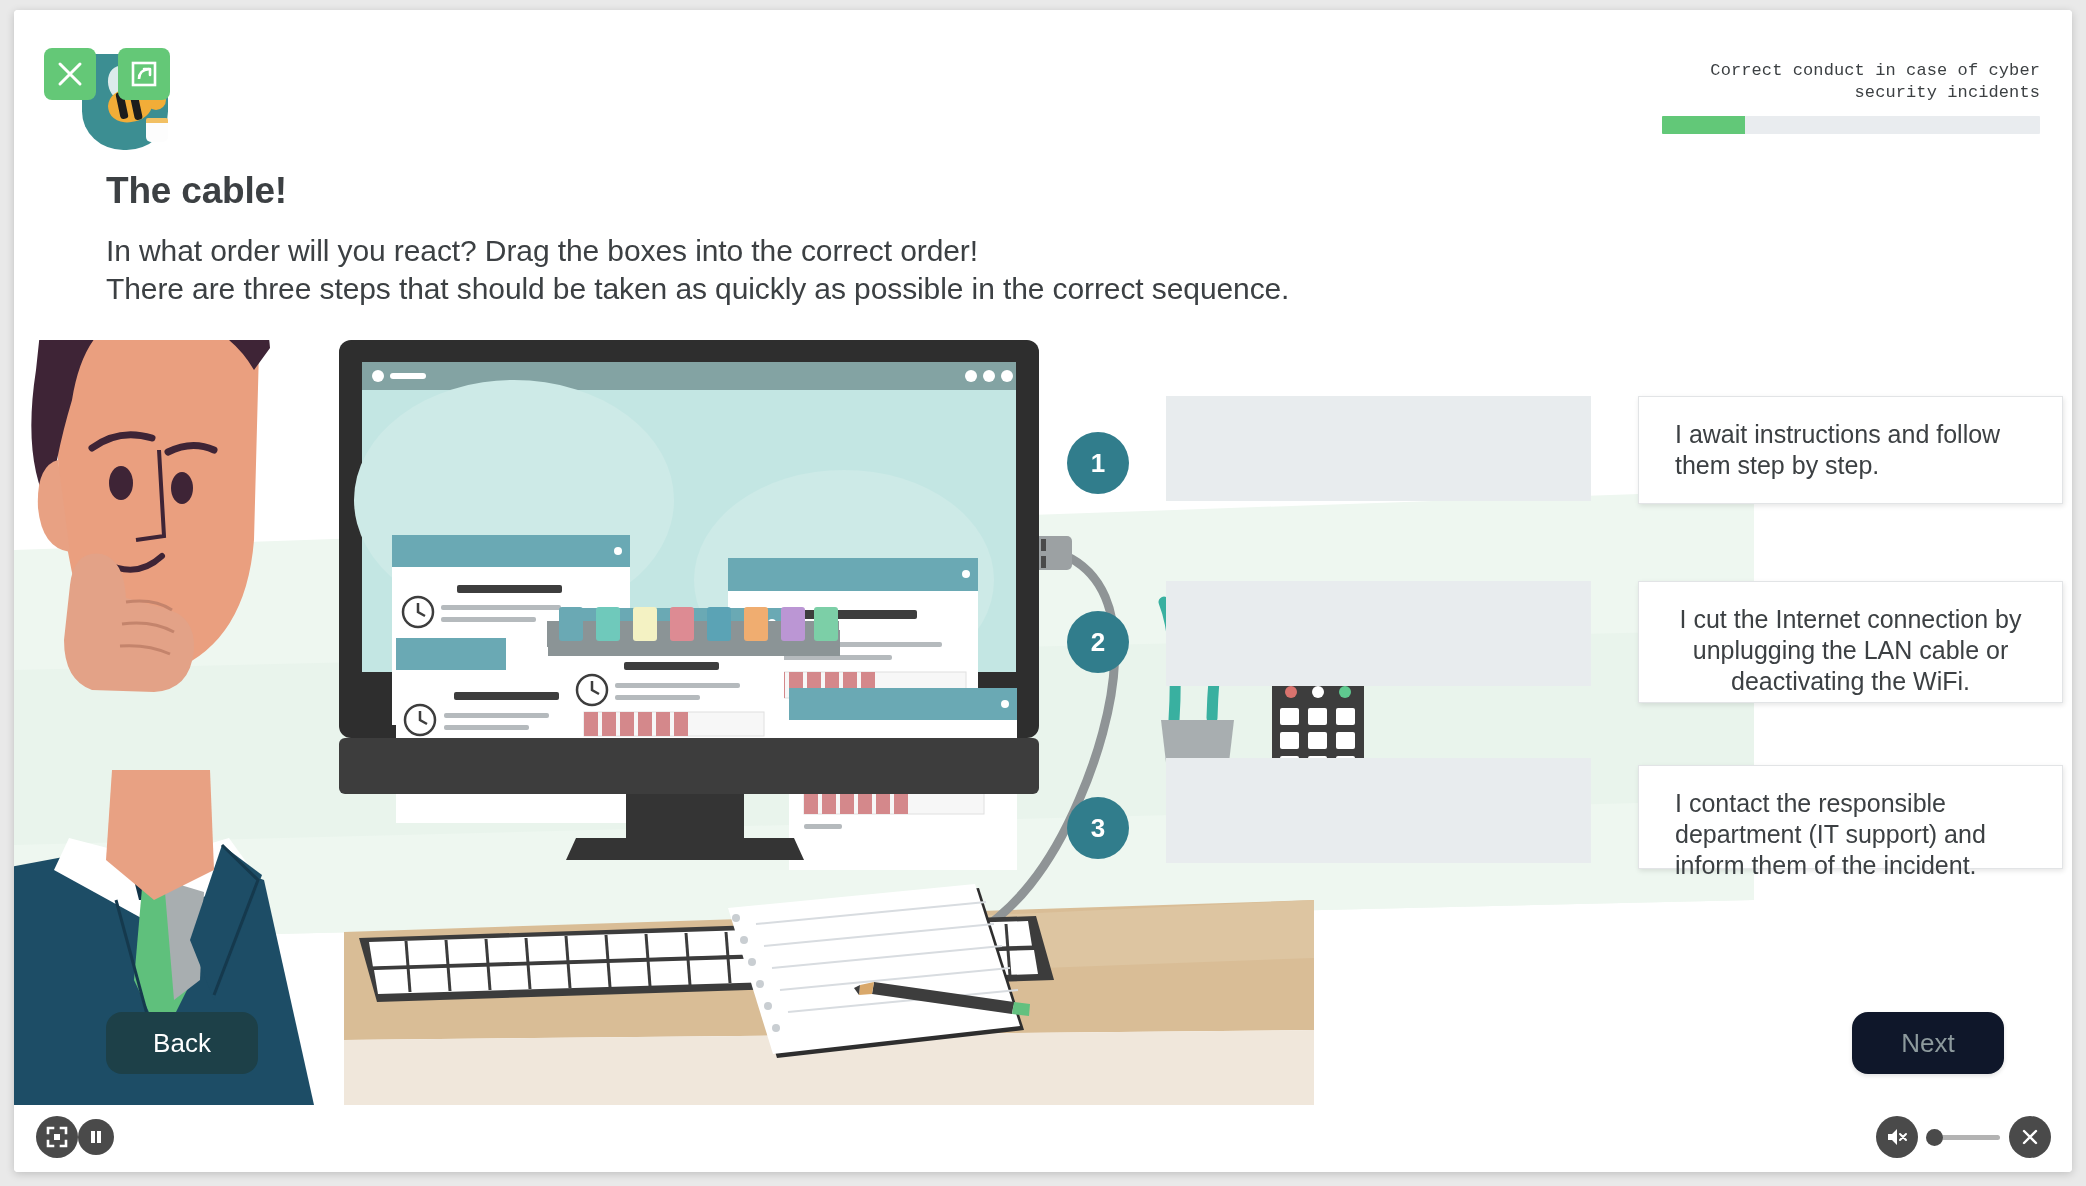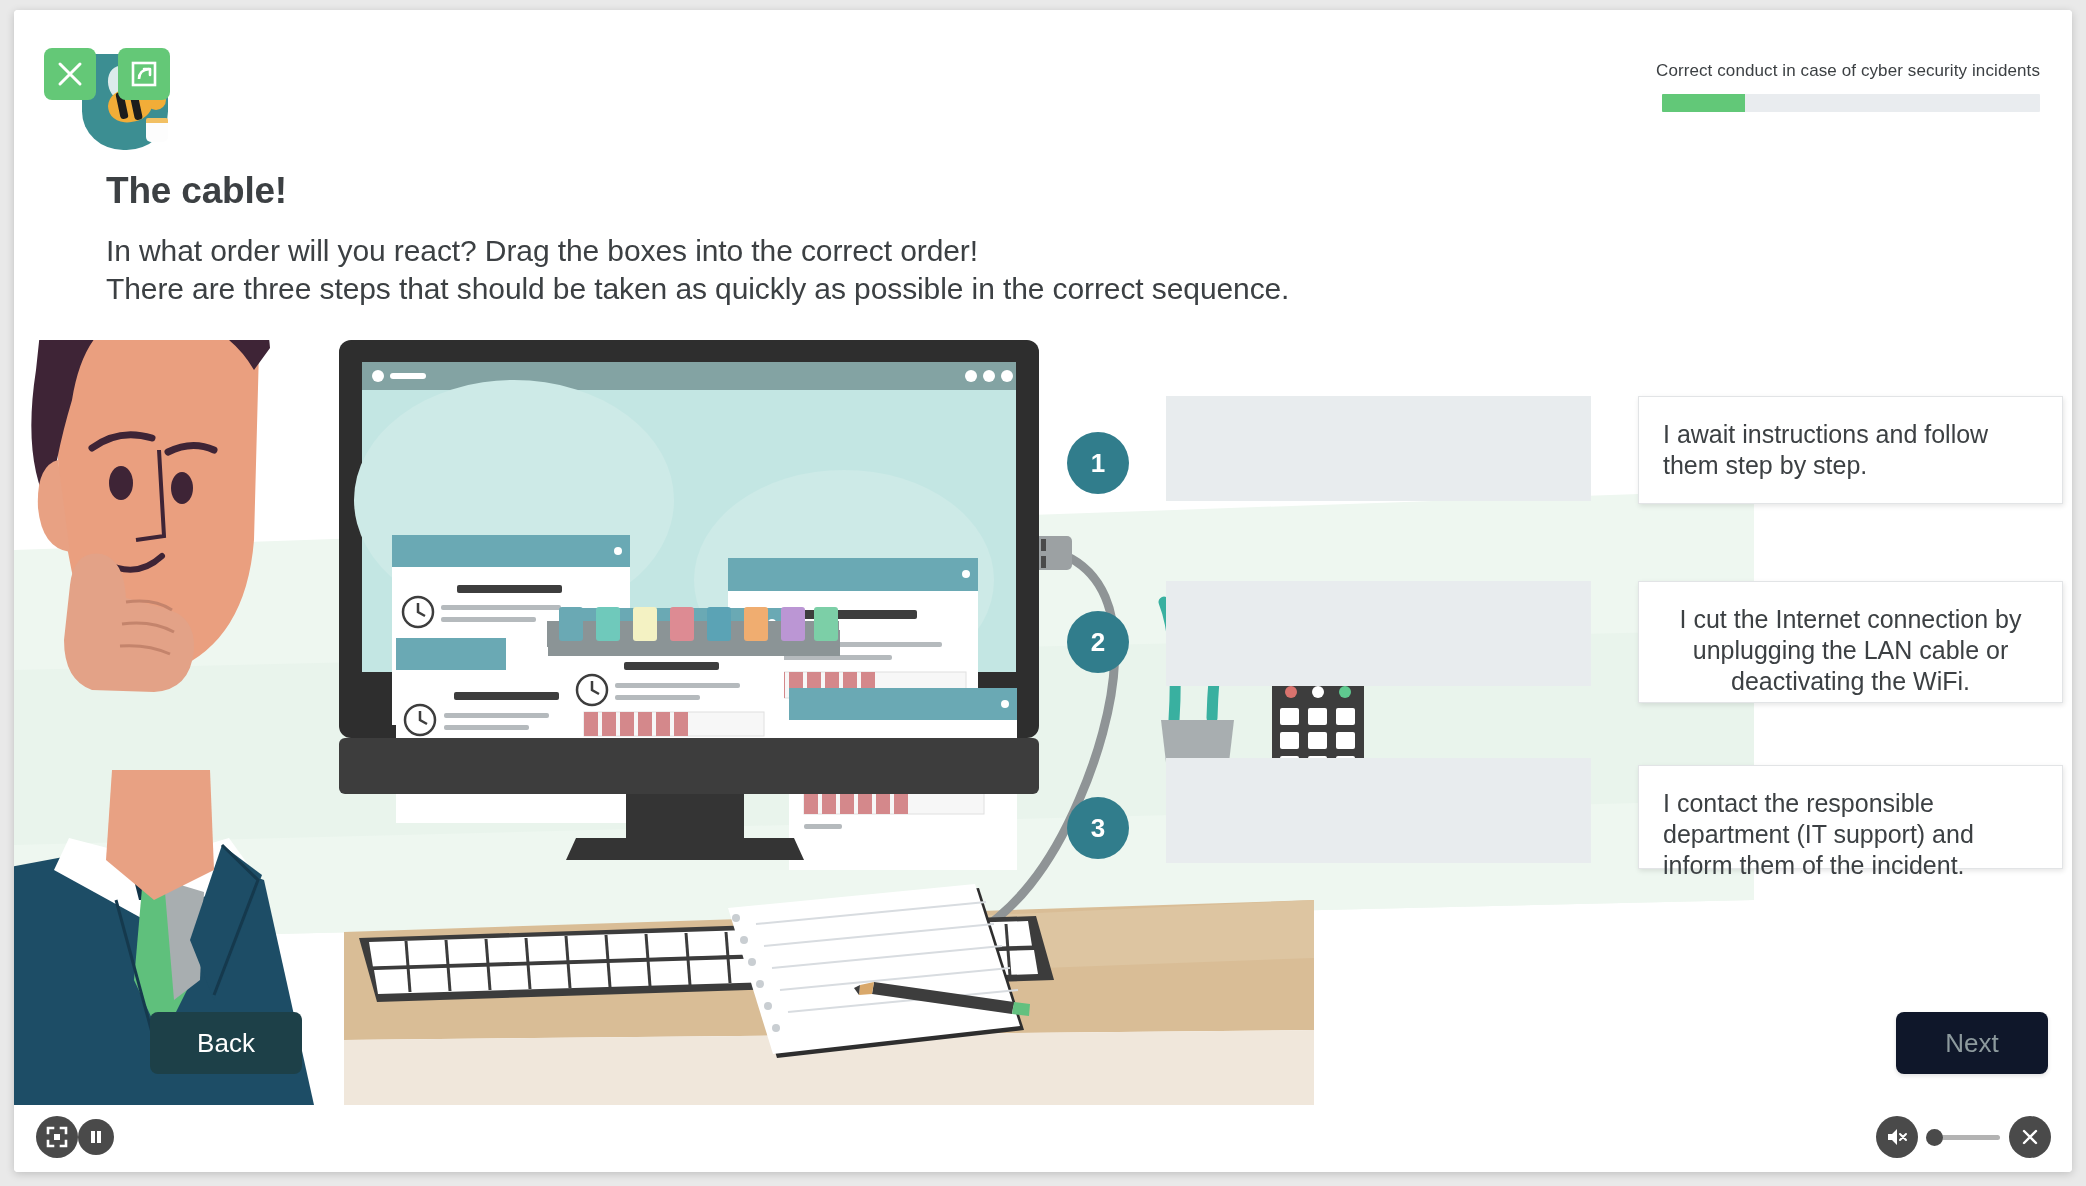--- a/index.html
+++ b/index.html
@@ -61,21 +61,21 @@
     position: absolute; width: 52px; height: 52px;
     background: #64c877; border-radius: 8px;
     display: flex; align-items: center; justify-content: center;
     cursor: pointer;
   }
   #btn-close-top { left: 30px; top: 38px; }
   #btn-expand-top { left: 104px; top: 38px; }
   .chrome-btn svg { display: block; }
 
   
-  .progress-area { position: absolute; right: 32px; top: 50px; width: 390px; text-align: right; }
+  .progress-area { position: absolute; right: 32px; top: 50px; width: 390px; text-align: right; font-family: Liberation Mono, monospace; }
   .progress-label { font-size: 17px; color: #3c4043; line-height: 22px; letter-spacing: 0.1px; }
   .progress-track {
     margin-top: 12px; width: 378px; height: 18px;
     background: #e9ecef; border-radius: 1px; overflow: hidden; margin-left: auto;
   }
   .progress-fill { height: 100%; background: #62c878; }
 
   
   .page-title {
     position: absolute; left: 92px; top: 160px;
@@ -96,30 +96,30 @@
     font-size: 26px; font-weight: bold;
   }
   .slot-zone {
     position: absolute; width: 425px; height: 105px;
     background: #e8ecee;
   }
   .ans-card {
     position: absolute; width: 425px;
     background: #ffffff; border: 1px solid #e2e4e6;
     box-shadow: 1px 2px 5px rgba(0,0,0,0.10);
-    padding: 22px 24px;
+    padding: 22px 36px;
     font-size: 25px; line-height: 31px; color: #3c4043;
     cursor: grab;
   }
 
   
   .nav-btn {
-    position: absolute; border-radius: 8px;
+    position: absolute; border-radius: 16px;
     display: flex; align-items: center; justify-content: center;
-    font-size: 26px; cursor: pointer; margin-left: 44px;
+    font-size: 26px; cursor: pointer;
   }
   #btn-back {
     left: 92px; top: 1002px; width: 152px; height: 62px;
     background: #1d4048; color: #ffffff;
   }
   #btn-next {
     left: 1838px; top: 1002px; width: 152px; height: 62px;
     background: #0f172a; color: #8d9a9d;
     box-shadow: 0 2px 4px rgba(0,0,0,0.12);
   }

